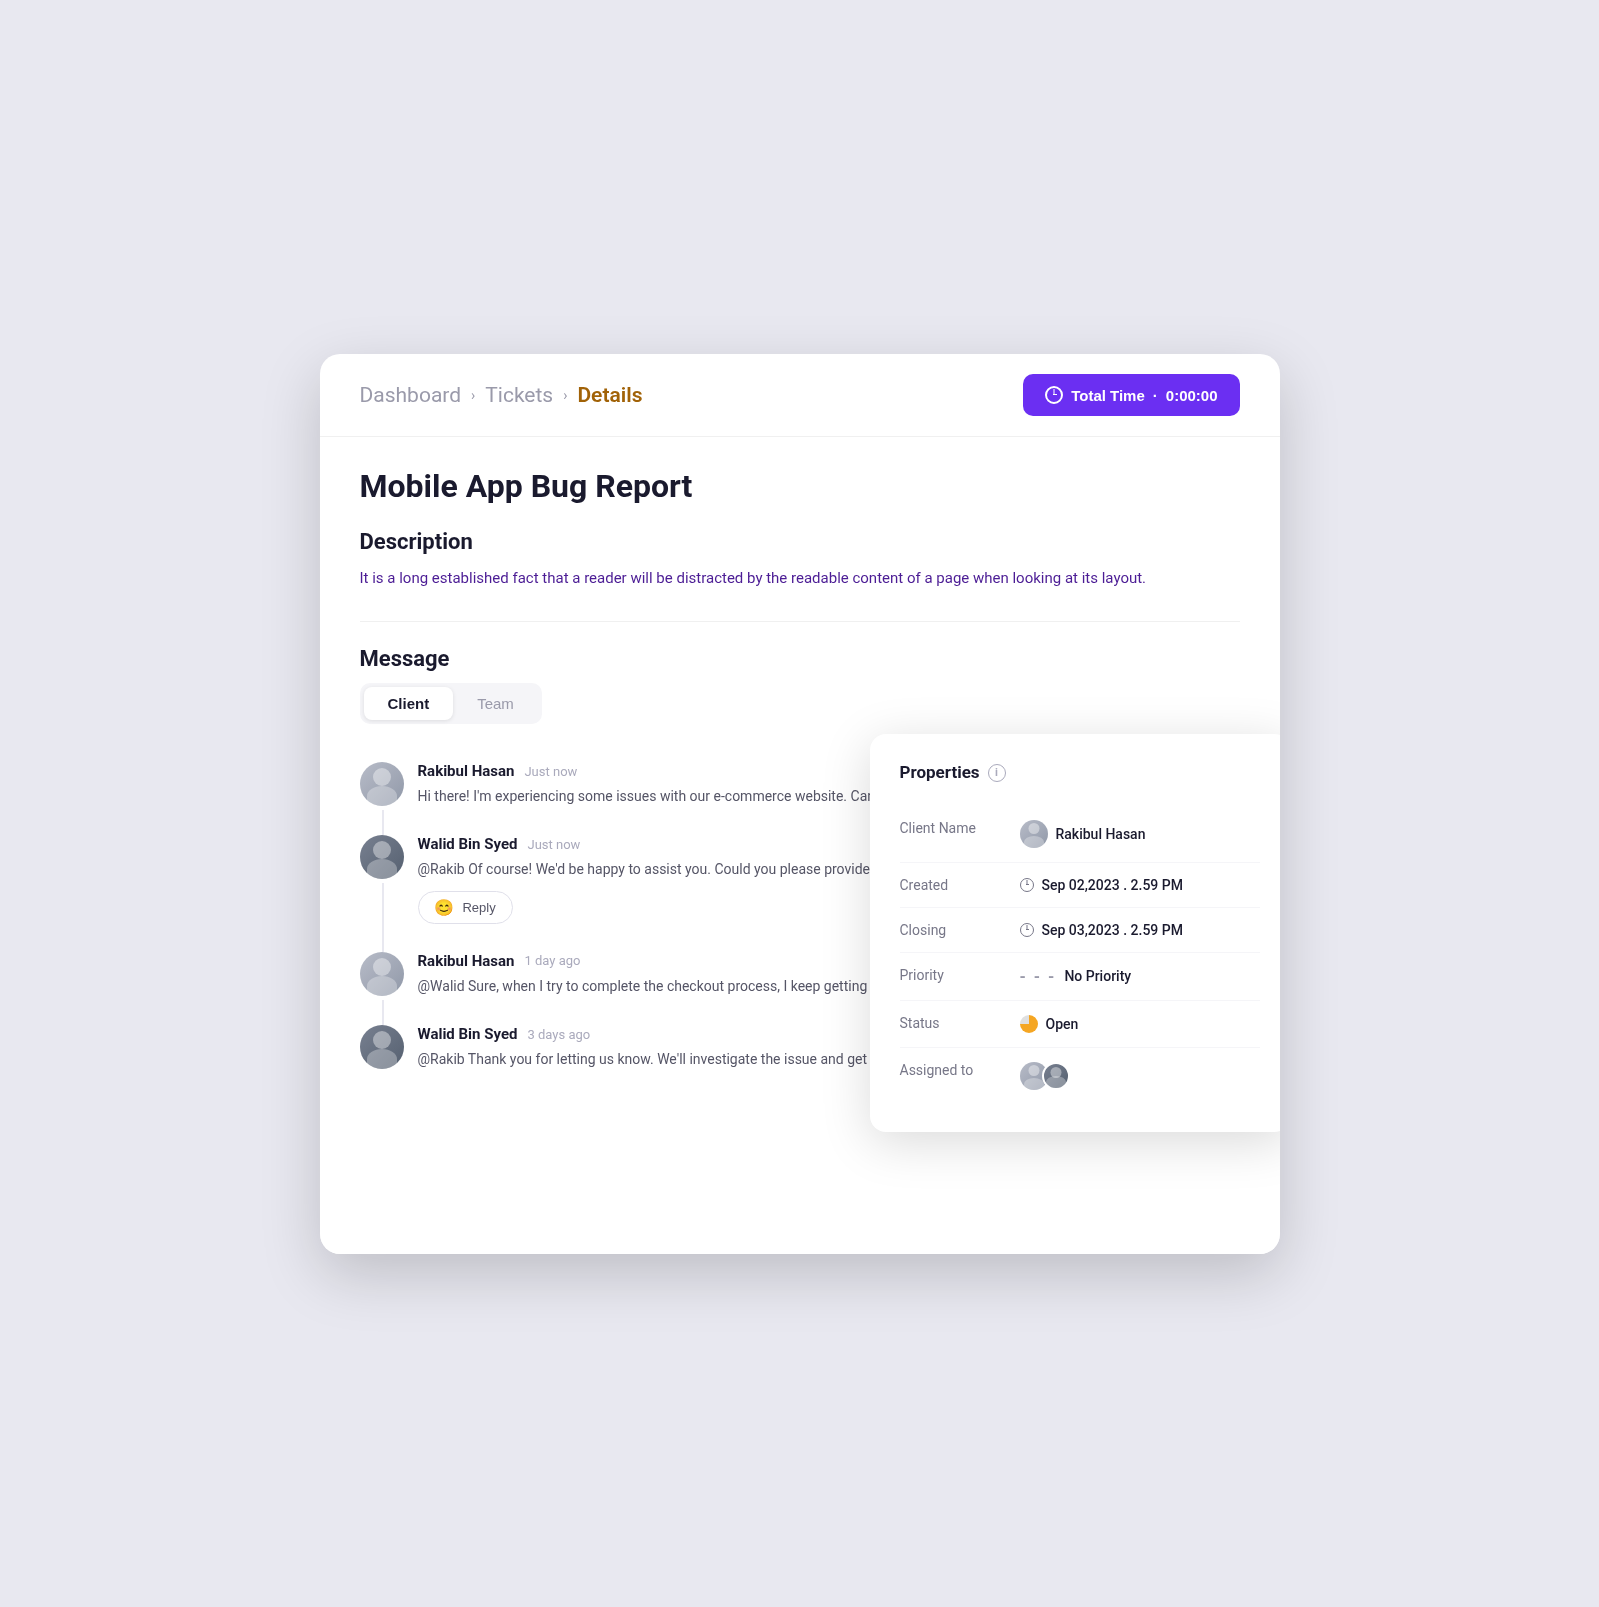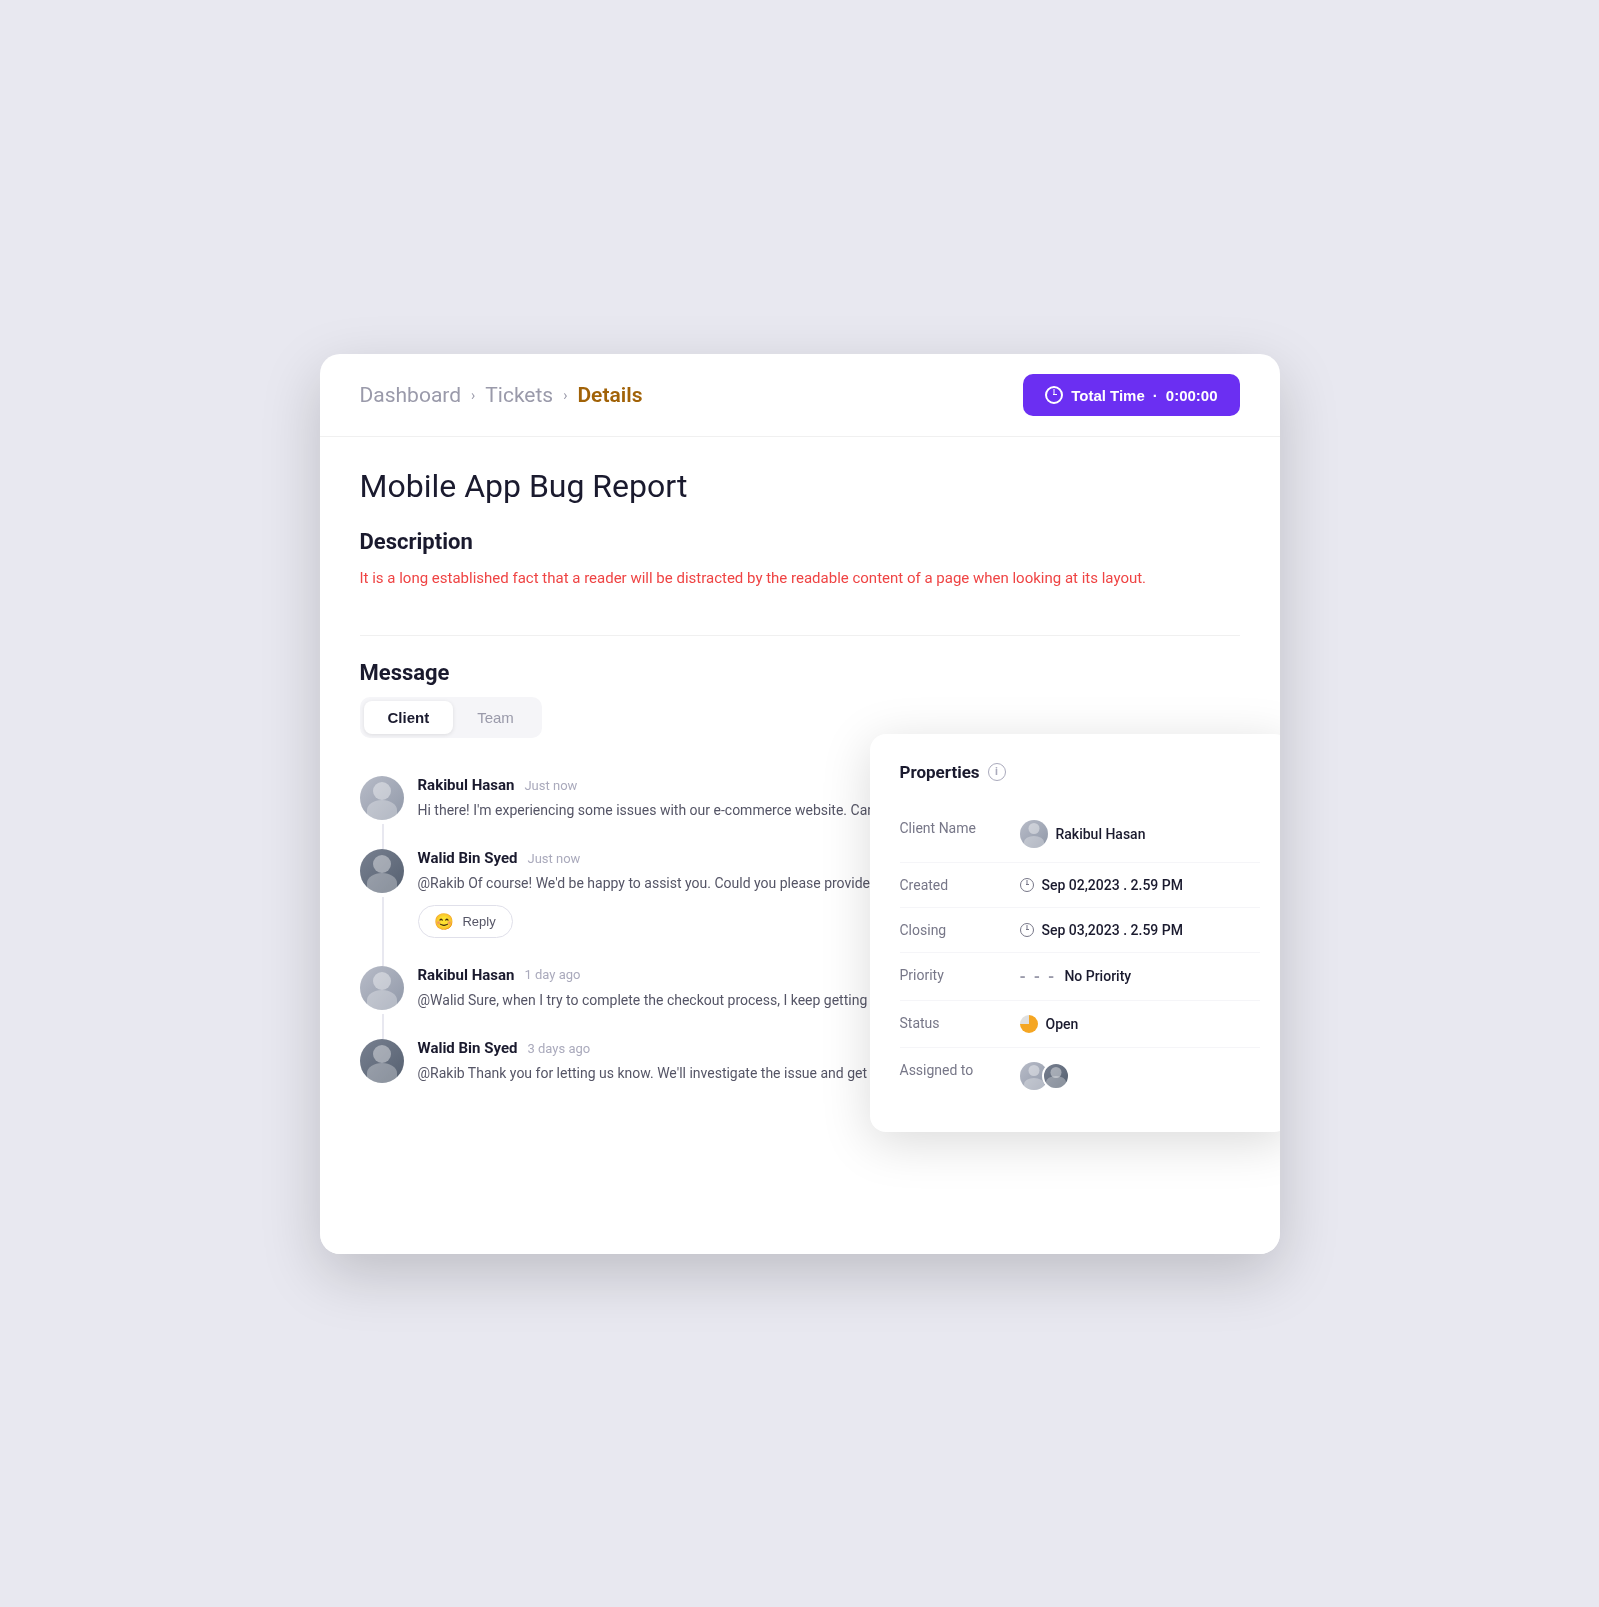--- a/index.html
+++ b/index.html
@@ -104,37 +104,37 @@
       left: 6px;
     }
 
     
     .main-content {
       padding: 30px 40px;
     }
 
     .ticket-title {
       font-size: 32px;
-      font-weight: 400;
+      font-weight: 700;
       color: #1a1a2e;
       margin-bottom: 24px;
     }
 
     .section-label {
       font-size: 22px;
       font-weight: 700;
       color: #1a1a2e;
       margin-bottom: 12px;
     }
 
     .description-text {
       font-size: 15px;
-      color: #ef4444;
+      color: #4c1d95;
       line-height: 1.7;
-      margin-bottom: 44px;
+      margin-bottom: 30px;
     }
 
     .divider {
       height: 1px;
       background: #f0f0f0;
       margin: 24px 0;
     }
 
     
     .message-section {
@@ -291,21 +291,21 @@
       width: 420px;
       background: white;
       border-radius: 16px;
       box-shadow: 0 10px 50px rgba(0,0,0,0.15);
       padding: 28px 30px;
       z-index: 10;
     }
 
     .properties-header {
       display: flex;
-      align-items: center;
+      align-items: flex-end;
       gap: 8px;
       margin-bottom: 24px;
     }
 
     .properties-title {
       font-size: 17px;
       font-weight: 700;
       color: #1a1a2e;
     }
 

